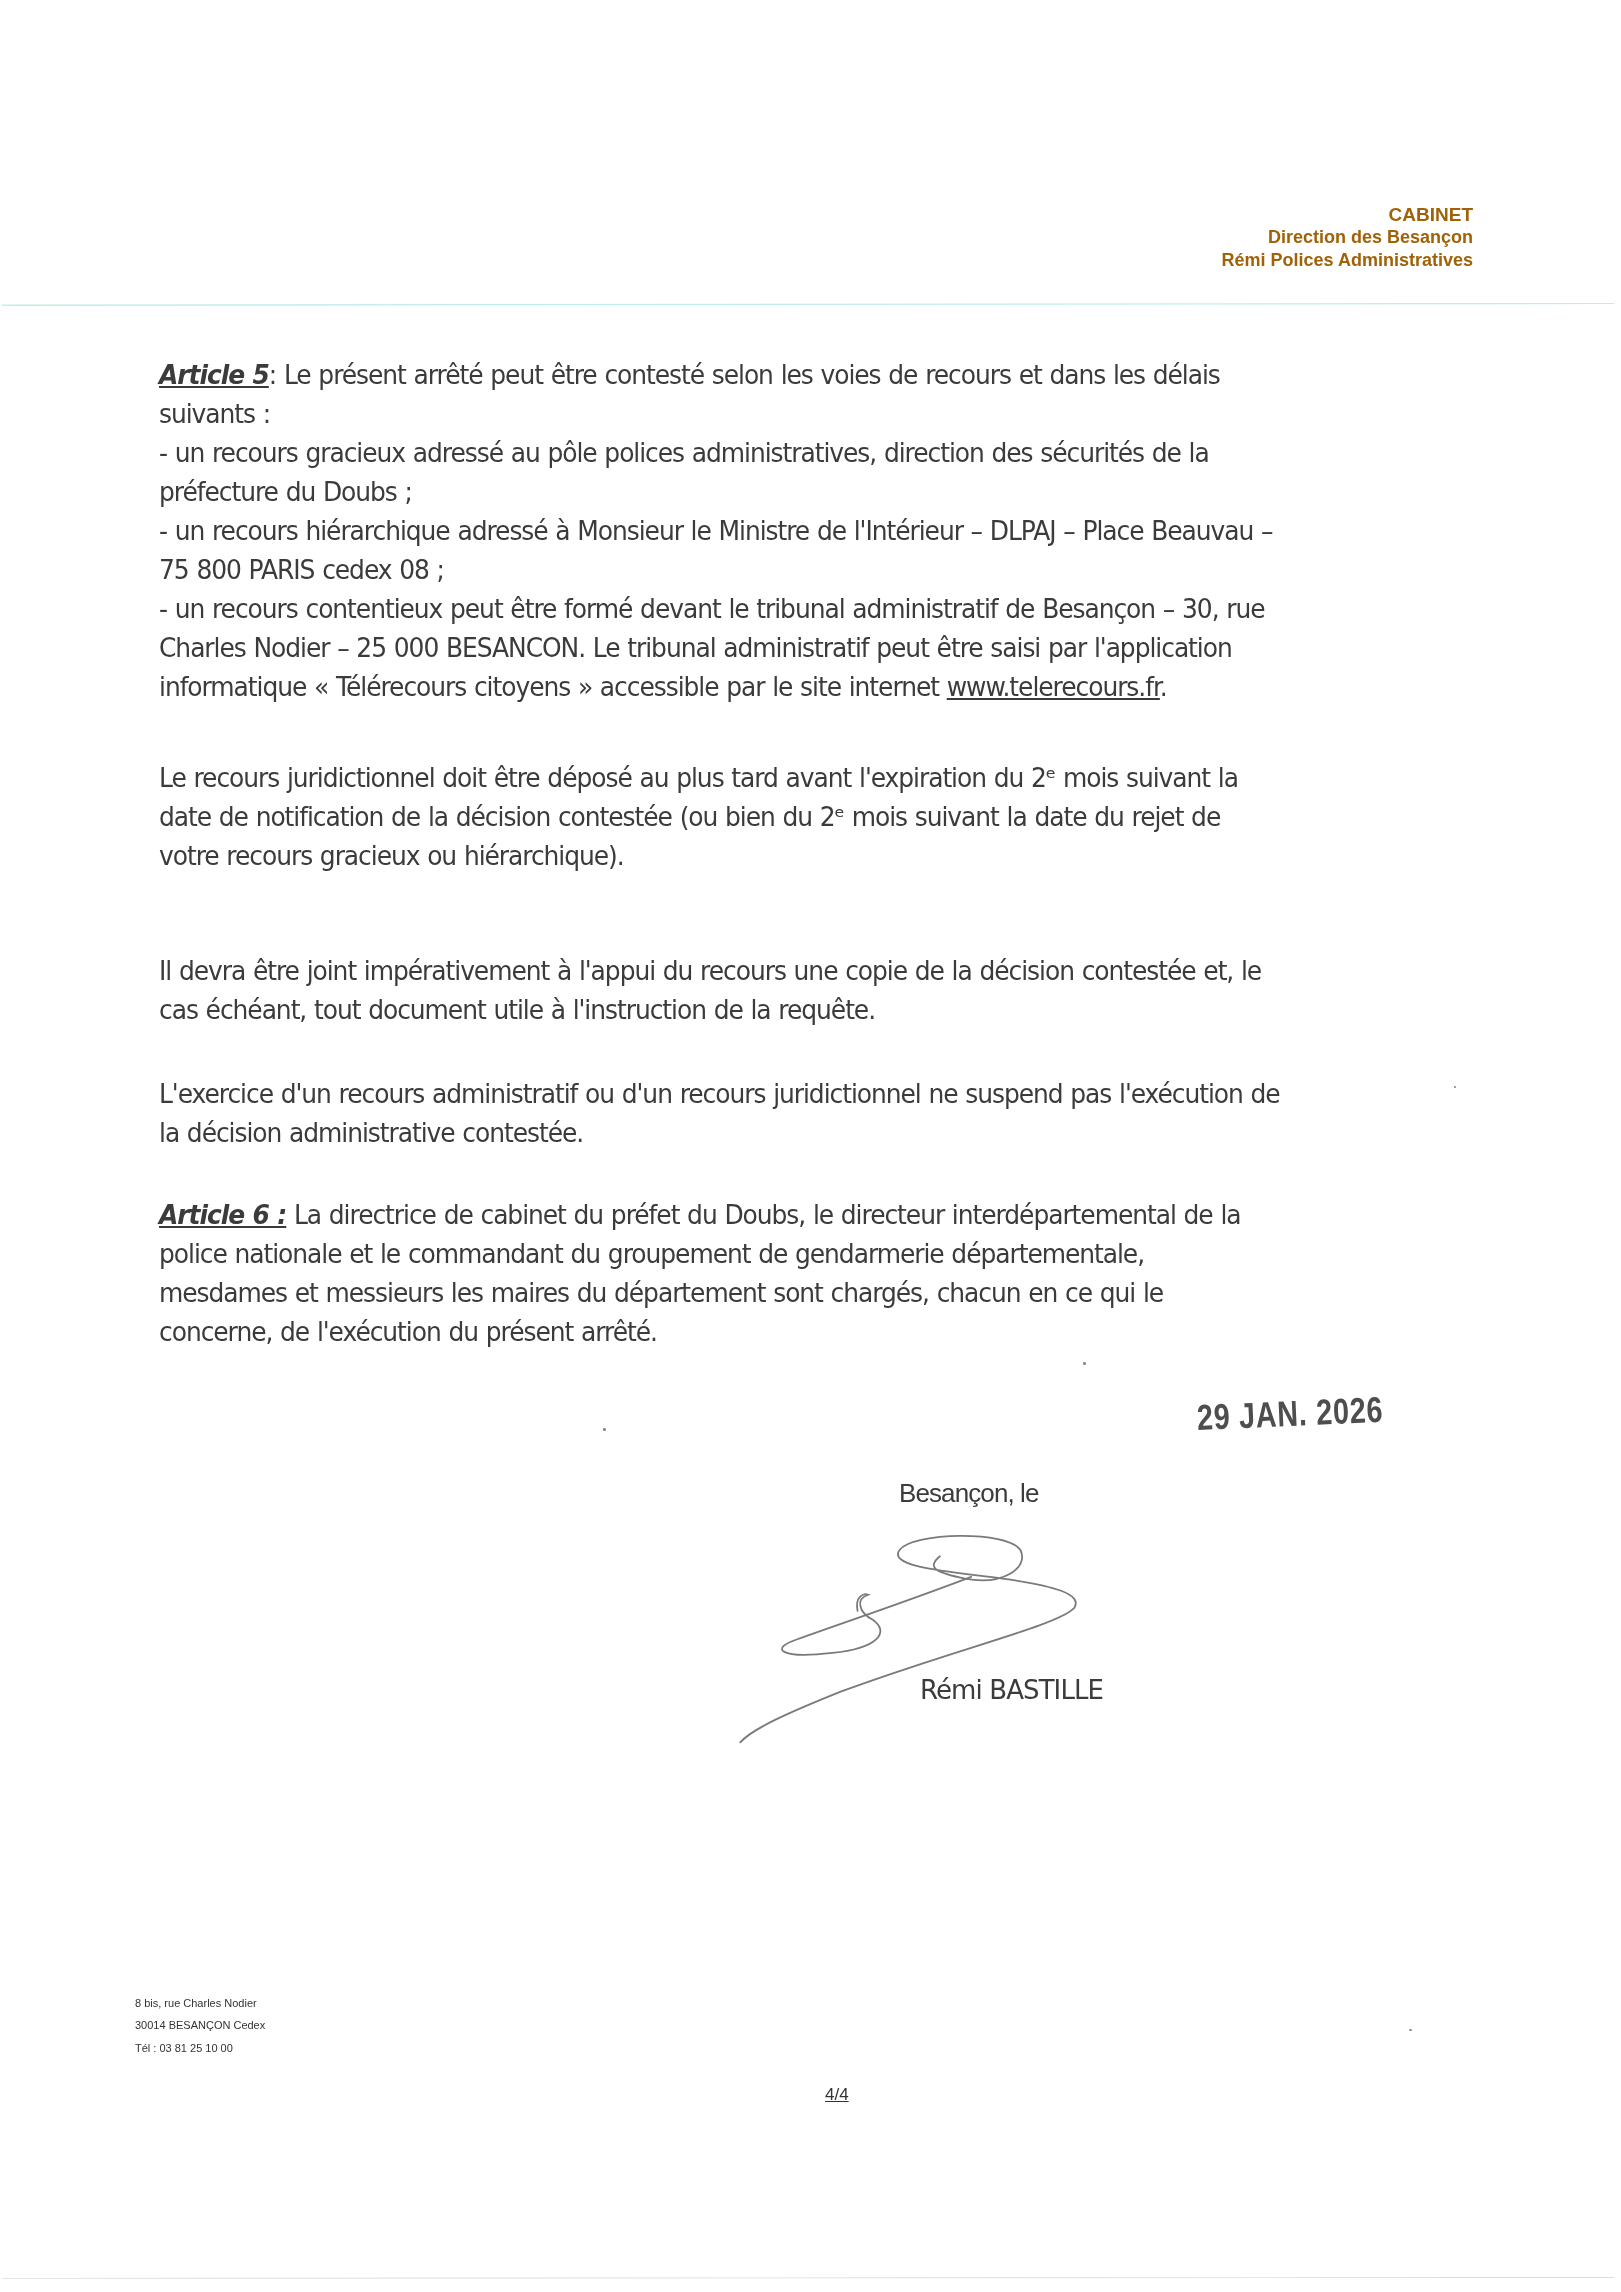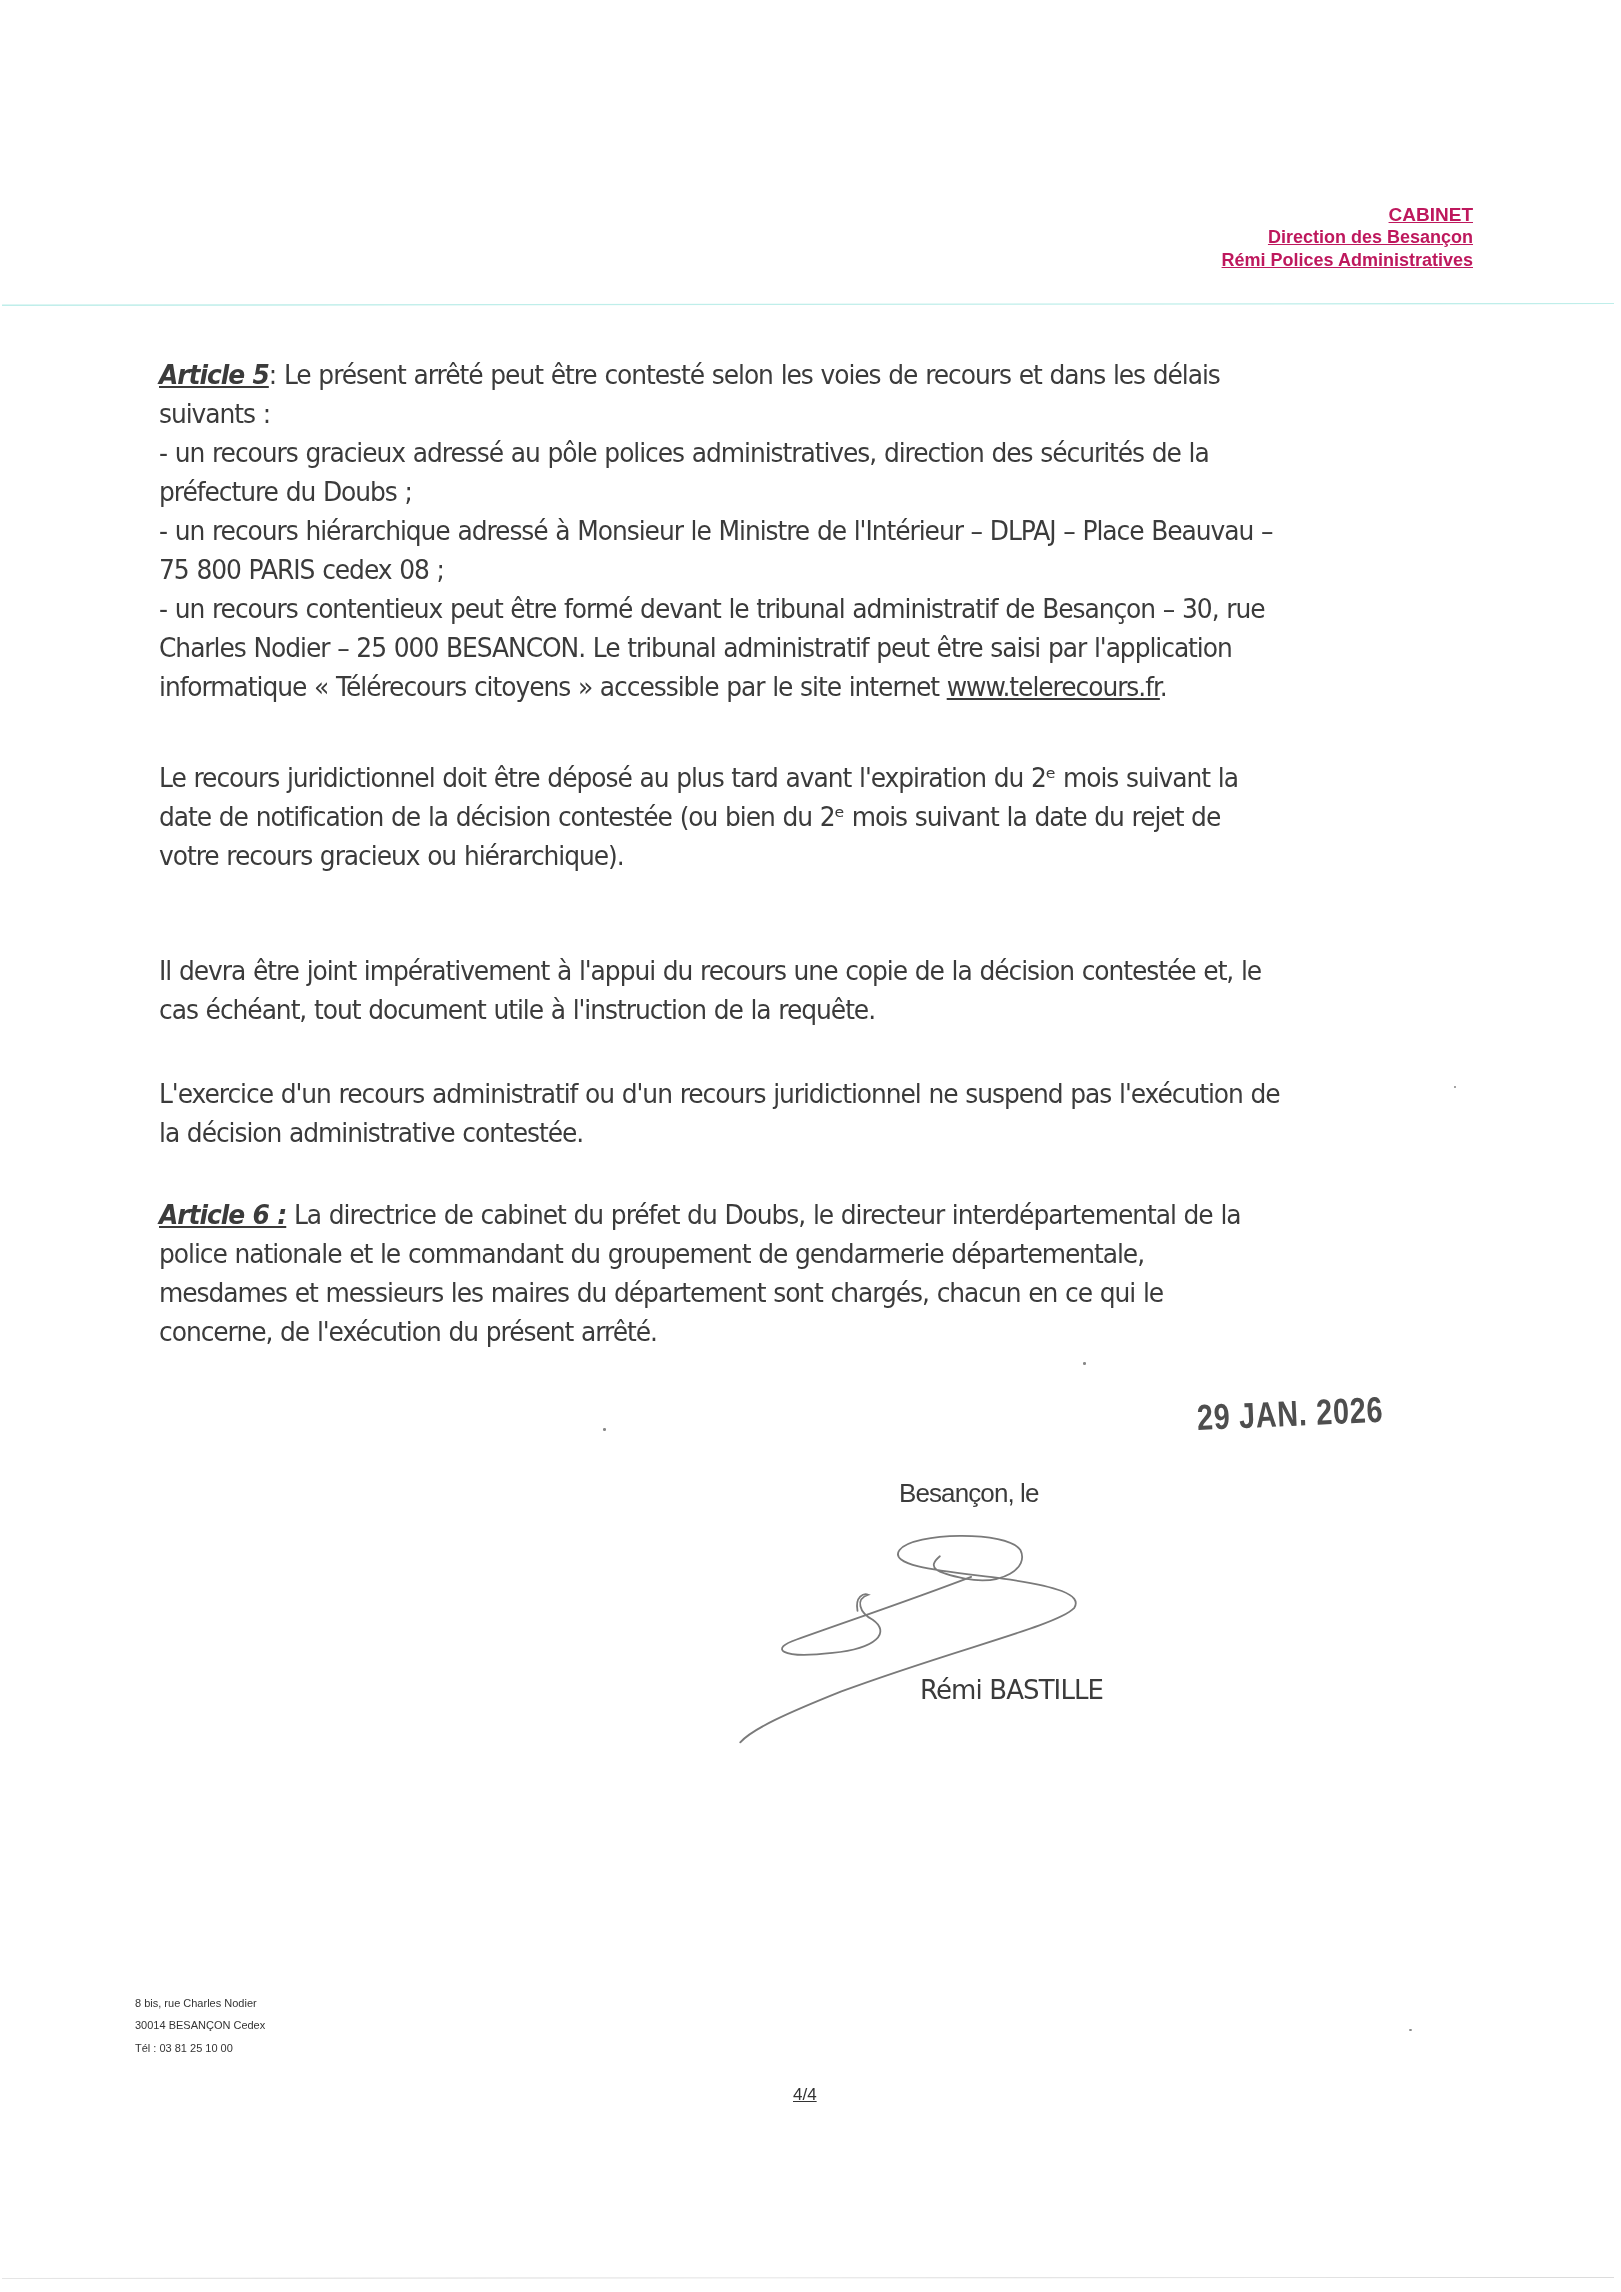--- a/index.html
+++ b/index.html
@@ -1,18 +1,18 @@
 <!DOCTYPE html>
 <html style="font-size:14.3px"><head>
   <meta charset="utf-8">
   <style>
     html, body { margin: 0; padding: 0; background: #ffffff; }
     body { width: 1621px; height: 2293px; position: relative; overflow: hidden; color: #3a3a3a; }
     .header-block { position: absolute; right: 148px; top: 204px; text-align: right;
-      font-family: "Liberation Sans", sans-serif; font-weight: bold; font-size: 18px; line-height: 22.4px; color: #be185d; text-decoration: underline; }
+      font-family: "Liberation Sans", sans-serif; font-weight: bold; font-size: 18px; line-height: 22.4px; color: #a16207; }
     .header-block .cab { font-size: 19px; }
     .rule-top { position: absolute; left: 1.8px; top: 303px; width: 1612px; height: 2.7px; }
     .rule-bottom { position: absolute; left: 1.8px; top: 2277px; width: 1612px; height: 1.8px; }
     .body-text { position: absolute; left: 159px; width: 1308px;
       font-family: "DejaVu Sans", sans-serif; font-size: 26px; line-height: 39px; color: #3b3b3b;
       letter-spacing: -1.1px; word-spacing: 0.9px; transform: scaleX(0.96); transform-origin: left top; }
     .para { margin: 0; text-align: justify; }
     .art-label { font-style: italic; font-weight: bold; text-decoration: underline; }
     .link { text-decoration: underline; }
     .line { display: block; }
@@ -20,21 +20,21 @@
     .p2 { top: 759px; }
     .p3 { top: 952px; }
     .p4 { top: 1075px; }
     .p5 { top: 1196px; }
     .stamp { position: absolute; left: 1196px; top: 1397px; font-family: "Liberation Sans", sans-serif;
       font-weight: bold; font-size: 36px; color: #4e4e4e; letter-spacing: 0.9px; transform: rotate(-2.5deg) scaleX(0.8); transform-origin: left top; }
     .place { position: absolute; left: 899px; top: 1478px; font-family: Liberation Sans, sans-serif; font-size: 26px; color: #3b3b3b; letter-spacing: -0.9px; }
     .signature { position: absolute; left: 734px; top: 1514px; width: 537px; height: 242px; }
     .signer { position: absolute; left: 920px; top: 1675px; font-family: "DejaVu Sans", sans-serif; font-size: 26px; color: #3b3b3b; letter-spacing: -0.9px; }
     .footer { position: absolute; left: 135px; top: 1992px; font-family: "Liberation Sans", sans-serif; font-size: 11px; line-height: 22.4px; color: #333; }
-    .page-num { position: absolute; left: 793px; top: 2085px; font-family: "Liberation Sans", sans-serif; font-size: 17px; color: #333; text-decoration: underline; }
+    .page-num { position: absolute; left: 825px; top: 2085px; font-family: "Liberation Sans", sans-serif; font-size: 17px; color: #333; text-decoration: underline; }
     .speck { position: absolute; width: 2.7px; height: 2.7px; border-radius: 50%; background: #888; }
   </style>
 </head>
 <body>
 
 <div class="header-block">
   <div class="cab">CABINET</div>
   <div>Direction des Besançon</div>
   <div>Rémi Polices Administratives</div>
 </div>

